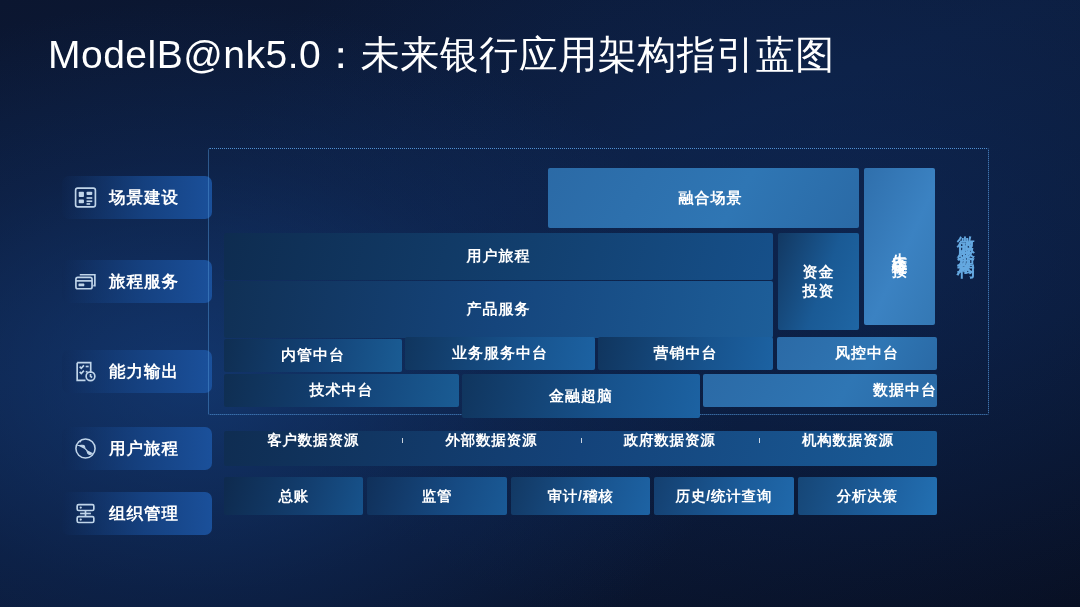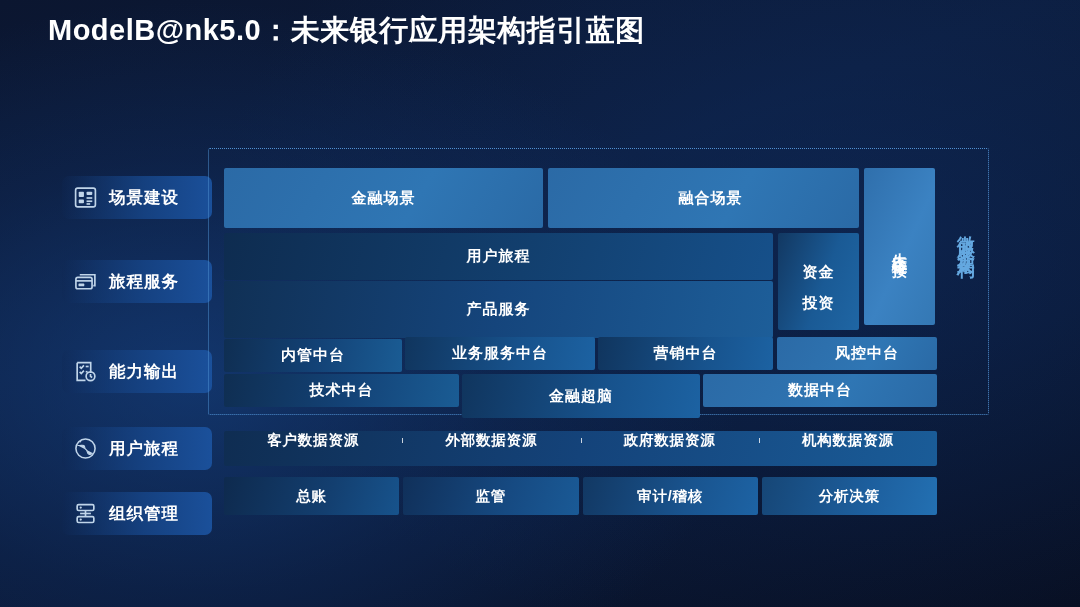--- a/index.html
+++ b/index.html
@@ -22,23 +22,23 @@
       radial-gradient(ellipse 760px 520px at 18% 62%, rgba(24,76,150,0.55) 0%, rgba(18,55,115,0.28) 42%, rgba(10,24,56,0) 72%),
       radial-gradient(ellipse 900px 620px at 78% 38%, rgba(16,52,112,0.40) 0%, rgba(10,26,60,0) 70%),
       linear-gradient(160deg, #0b1630 0%, #0c1c3c 38%, #0a1733 70%, #080f22 100%);
     overflow: hidden;
   }
 
   
   #title {
     position: absolute;
     left: 48px;
-    top: 11px;
-    font-size: 29px;
-    font-weight: bold;
+    top: 28px;
+    font-size: 39px;
+    font-weight: normal;
     color: #ffffff;
     letter-spacing: 0.5px;
     white-space: nowrap;
   }
 
   
   .side-item {
     position: absolute;
     left: 62px;
     width: 150px;
@@ -103,21 +103,20 @@
 
   .vtext {
     writing-mode: vertical-rl;
     text-orientation: upright;
     letter-spacing: 3px;
     line-height: 1.05;
   }
   .vtext-2col {
     writing-mode: horizontal-tb;
     line-height: 1.25;
-    margin-top: 12px;
   }
 
   
   #micro {
     position: absolute;
     left: 946px;
     top: 222px;
     width: 32px;
     color: #64a8e0;
     font-size: 18px;
@@ -247,23 +246,20 @@
       <line x1="12" y1="9.1" x2="12" y2="15"></line>
       <line x1="6.8" y1="12" x2="17.2" y2="12"></line>
       <circle cx="7.4" cy="6.3" r="1.1" fill="#cfe3f5" stroke="none"></circle>
       <circle cx="7.4" cy="17.8" r="1.1" fill="#cfe3f5" stroke="none"></circle>
     </svg>
     <span class="side-label">组织管理</span>
   </div>
 
   <div id="dotted"></div>
 
-  <div class="blk g-light" style="left:224px; top:168px; width:319px; height:60px;">
-    <span>金融场景</span>
-  </div>
   <div class="blk g-light" style="left:548px; top:168px; width:311px; height:60px;padding-left:14px;">
     <span>融合场景</span>
   </div>
 
   <div class="blk g-lightest" style="left:864px; top:168px; width:71px; height:157px;">
     <span class="vtext">生态链接</span>
   </div>
 
   <div id="micro">微服务架构</div>
 
@@ -291,21 +287,21 @@
   <div class="blk g-light" style="left:777px; top:337px; width:160px; height:33px;padding-left:20px;">
     <span>风控中台</span>
   </div>
 
   <div class="blk g-row" style="left:224px; top:374px; width:235px; height:33px;">
     <span>技术中台</span>
   </div>
   <div class="blk g-rowb" style="left:462px; top:374px; width:238px; height:44px;">
     <span>金融超脑</span>
   </div>
-  <div class="blk g-light" style="left:703px; top:374px; width:234px; height:33px;">
+  <div class="blk g-light" style="left:703px; top:374px; width:234px; height:33px;justify-content:flex-end;">
     <span>数据中台</span>
   </div>
 
   <div id="resource-bar">
     <div class="res-cell">
       <span>客户数据资源</span>
     </div>
     <div class="res-cell">
       <span>外部数据资源</span>
     </div>
@@ -320,18 +316,21 @@
   <div id="org-row">
     <div class="org-cell o1">
       <span>总账</span>
     </div>
     <div class="org-cell o2">
       <span>监管</span>
     </div>
     <div class="org-cell o3">
       <span>审计/稽核</span>
     </div>
+    <div class="org-cell o4">
+      <span>历史/统计查询</span>
+    </div>
     <div class="org-cell o5">
       <span>分析决策</span>
     </div>
   </div>
 
 </div>
 
 </body></html>

